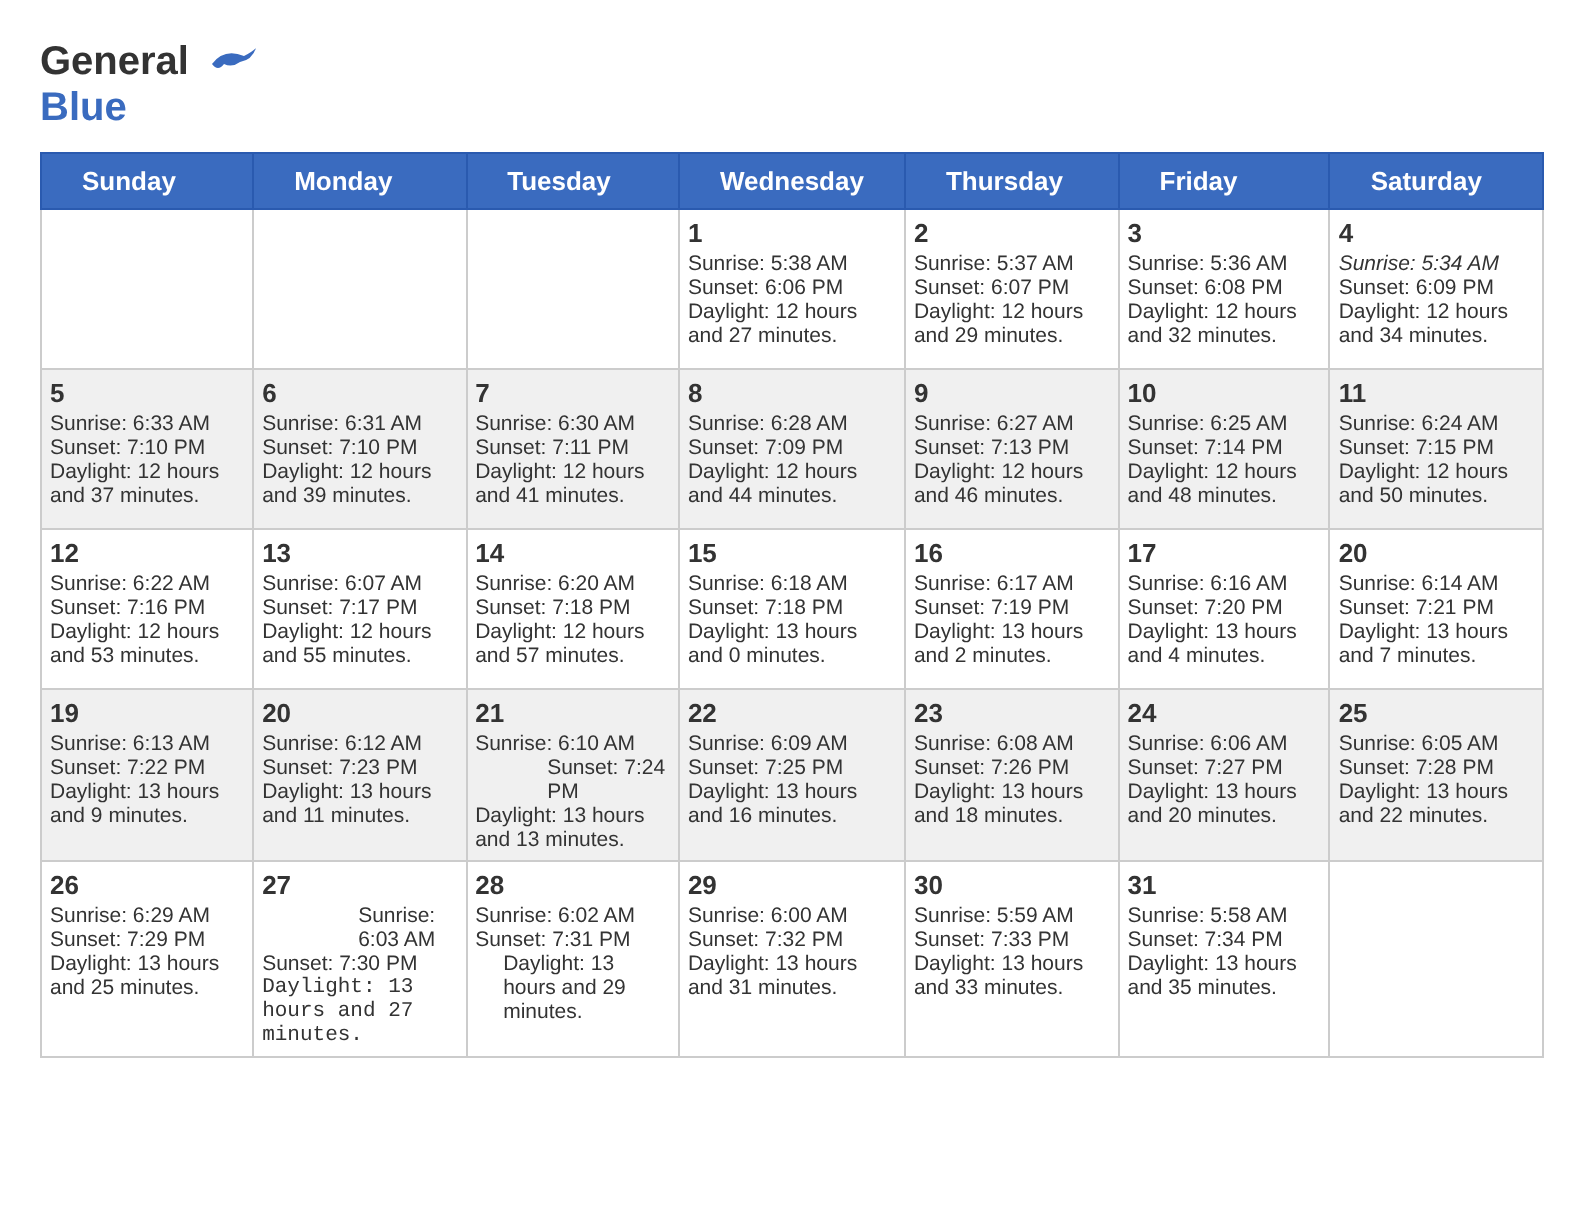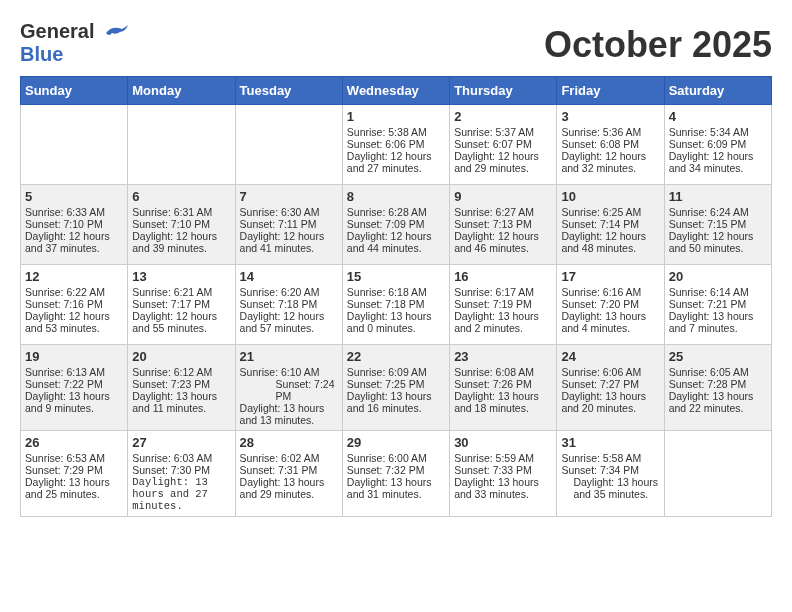--- a/index.html
+++ b/index.html
@@ -6,21 +6,21 @@
     body {
       font-family: Arial, sans-serif;
       background: #fff;
       width: 792px;
       min-height: 612px;
       padding: 20px;
     }
     .header {
       display: flex;
       justify-content: space-between;
-      align-items: flex-end;
+      align-items: center;
       margin-bottom: 10px;
     }
     .logo {
       display: flex;
       flex-direction: column;
       align-items: flex-start;
       font-size: 18px;
       font-weight: bold;
     }
     .logo-row {
@@ -41,21 +41,21 @@
       color: #333;
     }
     .calendar {
       width: 100%;
       border-collapse: collapse;
       border: 1px solid #ccc;
     }
     .calendar th {
       background-color: #3a6bbf;
       color: white;
-      padding: 6px 4px;
+      padding: 6px 20px;
       font-size: 13px;
       font-weight: bold;
       border: 1px solid #2a5aaf;
       text-align: left;
     }
     .calendar td {
       border: 1px solid #ccc;
       vertical-align: top;
       padding: 4px;
       font-size: 10.5px;
@@ -84,21 +84,20 @@
         <svg width="28" height="20" viewBox="0 0 28 20" style="vertical-align:middle;margin-left:2px;">
           <path d="M4,10 Q10,2 20,6 Q24,4 26,2 Q24,8 18,9 Q14,12 10,10 Q7,14 4,10Z" fill="#3a6bbf"></path>
         </svg>
       </span>
     </div>
     <div>
       <span style="color:#3a6bbf;font-size:20px;font-weight:bold;">Blue</span>
     </div>
   </div>
   <div class="title-block">
-    <div class="month-title">October 2025</div>
   </div>
 </div>
 
 <table class="calendar">
   <thead>
     <tr>
     <th>Sunday</th>
         <th>Monday</th>
         <th>Tuesday</th>
         <th>Wednesday</th>
@@ -125,21 +124,21 @@
           <span style="display: block;">Daylight: 12 hours and 29 minutes.</span>
         </td>
         <td>
           <span class="day-num">3</span>
           <span style="display: block;">Sunrise: 5:36 AM</span>
           <span style="display: block;">Sunset: 6:08 PM</span>
           <span style="display: block;">Daylight: 12 hours and 32 minutes.</span>
         </td>
         <td>
           <span class="day-num">4</span>
-          <span style="display: block;">Sunrise: 5:34 AM</span>
+          <span style="display: block; font-style: italic;">Sunrise: 5:34 AM</span>
           <span style="display: block;">Sunset: 6:09 PM</span>
           <span style="display: block;">Daylight: 12 hours and 34 minutes.</span>
         </td>
       </tr>
       <tr class="row-shaded">
         <td>
           <span class="day-num">5</span>
           <span style="display: block;">Sunrise: 6:33 AM</span>
           <span style="display: block;">Sunset: 7:10 PM</span>
           <span style="display: block;">Daylight: 12 hours and 37 minutes.</span>
@@ -183,21 +182,21 @@
       </tr>
       <tr class="row-white">
         <td>
           <span class="day-num">12</span>
           <span style="display: block;">Sunrise: 6:22 AM</span>
           <span style="display: block;">Sunset: 7:16 PM</span>
           <span style="display: block;">Daylight: 12 hours and 53 minutes.</span>
         </td>
         <td>
           <span class="day-num">13</span>
-          <span style="display: block;">Sunrise: 6:21 AM</span>
+          <span style="display: block;">Sunrise: 6:07 AM</span>
           <span style="display: block;">Sunset: 7:17 PM</span>
           <span style="display: block;">Daylight: 12 hours and 55 minutes.</span>
         </td>
         <td>
           <span class="day-num">14</span>
           <span style="display: block;">Sunrise: 6:20 AM</span>
           <span style="display: block;">Sunset: 7:18 PM</span>
           <span style="display: block;">Daylight: 12 hours and 57 minutes.</span>
         </td>
         <td>
@@ -265,50 +264,50 @@
         <td>
           <span class="day-num">25</span>
           <span style="display: block;">Sunrise: 6:05 AM</span>
           <span style="display: block;">Sunset: 7:28 PM</span>
           <span style="display: block;">Daylight: 13 hours and 22 minutes.</span>
         </td>
       </tr>
       <tr class="row-white">
         <td>
           <span class="day-num">26</span>
-          <span style="display: block;">Sunrise: 6:53 AM</span>
+          <span style="display: block;">Sunrise: 6:29 AM</span>
           <span style="display: block;">Sunset: 7:29 PM</span>
           <span style="display: block;">Daylight: 13 hours and 25 minutes.</span>
         </td>
         <td>
           <span class="day-num">27</span>
-          <span style="display: block;">Sunrise: 6:03 AM</span>
+          <span style="display: block; margin-left: 48px;">Sunrise: 6:03 AM</span>
           <span style="display: block;">Sunset: 7:30 PM</span>
           <span style="display: block; font-family: Liberation Mono, monospace;">Daylight: 13 hours and 27 minutes.</span>
         </td>
         <td>
           <span class="day-num">28</span>
           <span style="display: block;">Sunrise: 6:02 AM</span>
           <span style="display: block;">Sunset: 7:31 PM</span>
-          <span style="display: block;">Daylight: 13 hours and 29 minutes.</span>
+          <span style="display: block; margin-left: 14px;">Daylight: 13 hours and 29 minutes.</span>
         </td>
         <td>
           <span class="day-num">29</span>
           <span style="display: block;">Sunrise: 6:00 AM</span>
           <span style="display: block;">Sunset: 7:32 PM</span>
           <span style="display: block;">Daylight: 13 hours and 31 minutes.</span>
         </td>
         <td>
           <span class="day-num">30</span>
           <span style="display: block;">Sunrise: 5:59 AM</span>
           <span style="display: block;">Sunset: 7:33 PM</span>
           <span style="display: block;">Daylight: 13 hours and 33 minutes.</span>
         </td>
         <td>
           <span class="day-num">31</span>
           <span style="display: block;">Sunrise: 5:58 AM</span>
           <span style="display: block;">Sunset: 7:34 PM</span>
-          <span style="display: block; margin-left: 12px;">Daylight: 13 hours and 35 minutes.</span>
+          <span style="display: block;">Daylight: 13 hours and 35 minutes.</span>
         </td>
         <td class="empty"></td>
       </tr>
     </tbody>
 </table>
 
 </body></html>

